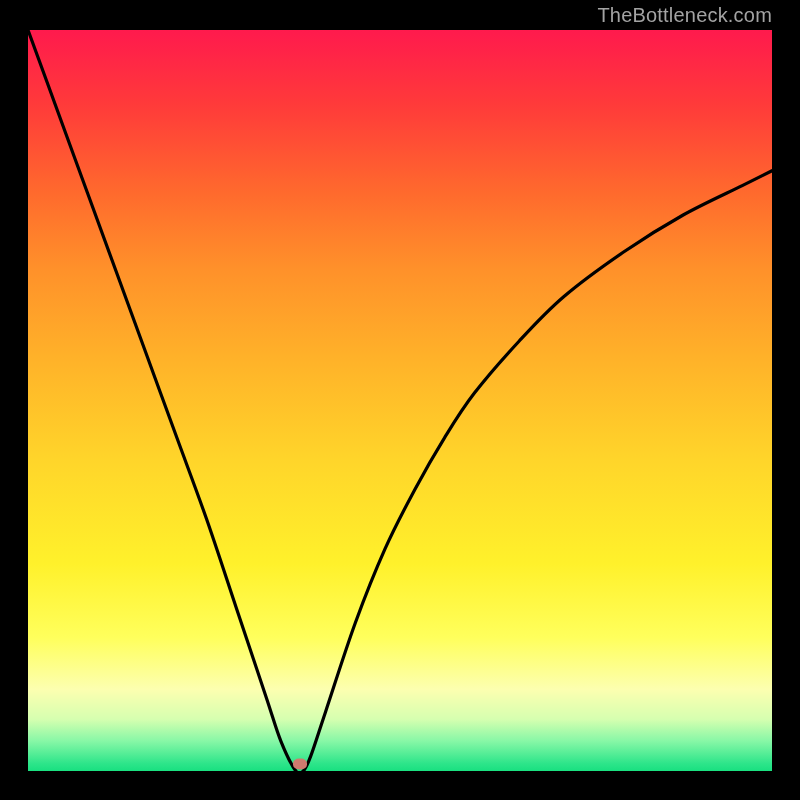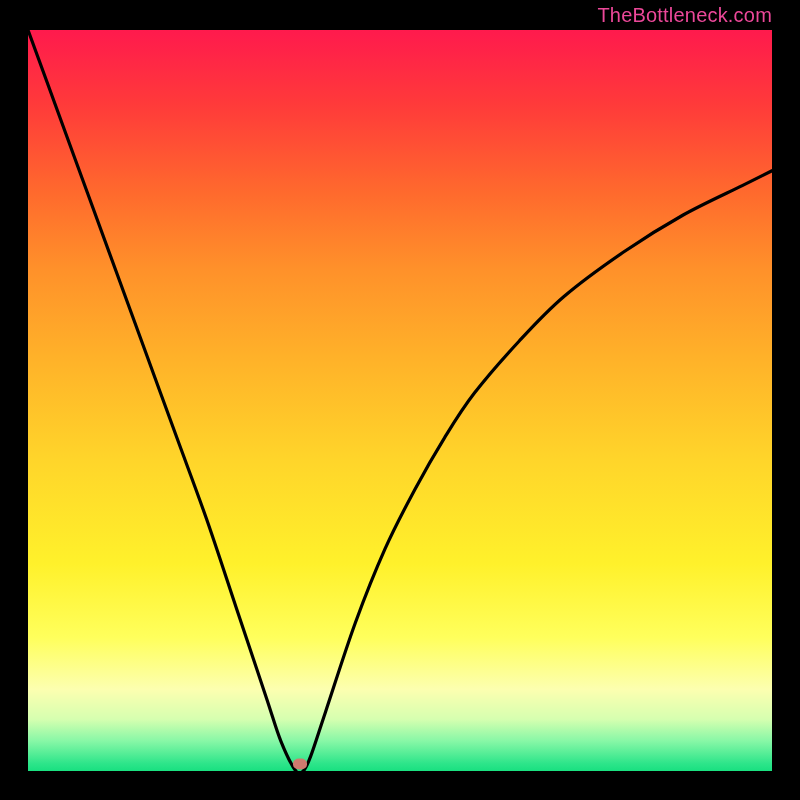--- a/index.html
+++ b/index.html
@@ -33,21 +33,21 @@
       #ffff5c 82%,
       #fcffb0 89%,
       #d6ffb0 93%,
       #86f7a6 96%,
       #2de58a 99%,
       #19e080 100%
     );
   }
   .watermark {
     position: absolute;
-    color: #ec4899;
+    color: #a3a3a3;
     font-size: 20px;
     font-weight: 500;
     letter-spacing: 0.2px;
     text-align: right;
     user-select: none;
   }
   svg.curve {
     position: absolute;
     left: 0;
     top: 0;

